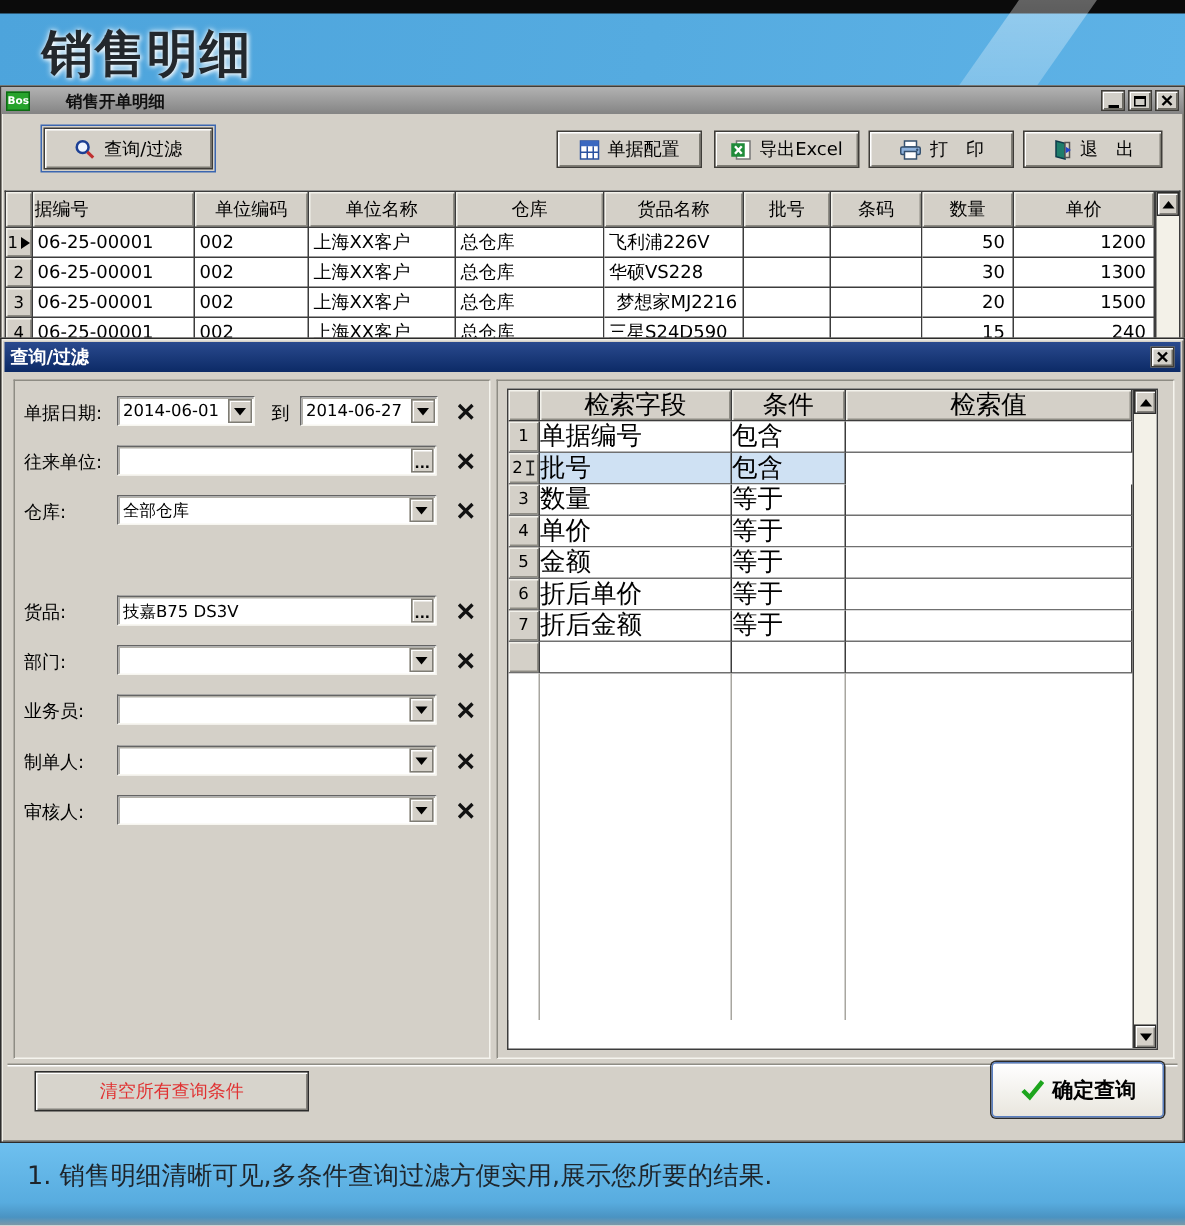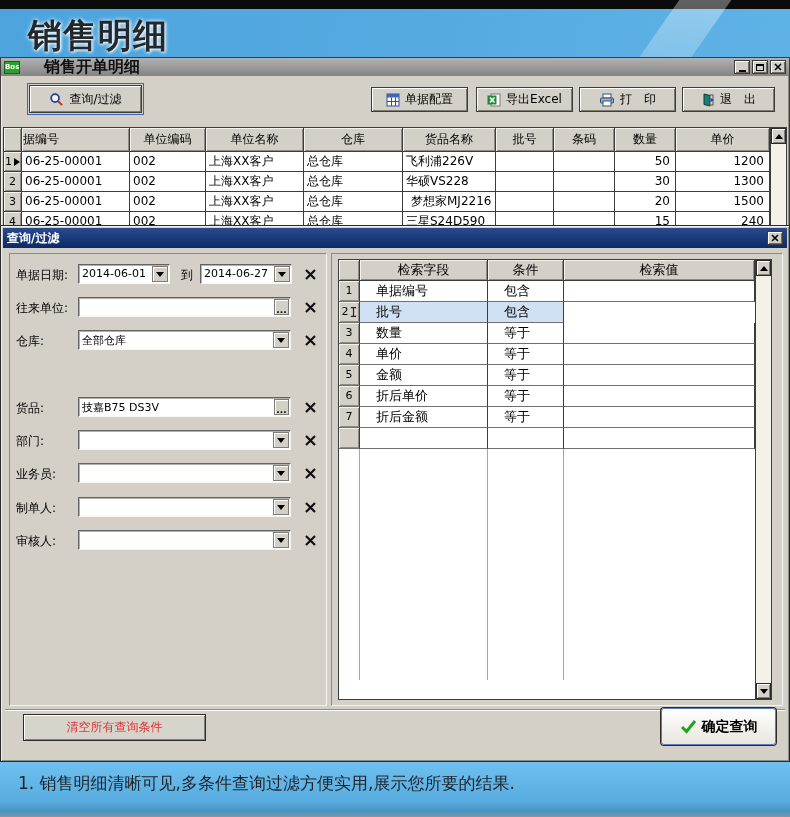--- a/index.html
+++ b/index.html
@@ -15,21 +15,21 @@
   .header-title { position:absolute; top:13px; left:28px; font-size:34px; font-weight:bold; color:#23282d;
     text-shadow:0 0 4px rgba(255,255,255,.95), 1px 1px 3px rgba(255,255,255,.9); letter-spacing:1px; }
 
   
   .window { position:absolute; top:57px; left:0; width:790px; height:705px; background:#d4d0c8;
     border:1px solid #3e3c38; box-shadow:inset 1px 1px 0 #f0efe9, inset -1px -1px 0 #8e8c84; }
   .titlebar { position:relative; height:18px; background:linear-gradient(180deg,#b2b2b2,#848484);
     display:flex; align-items:center; padding:0 3px;gap:20px; }
   .title-icon { width:16px; height:13px; background:#27a32c; border:1px solid #0c6b12; color:#fff;
     font-size:7px; font-weight:bold; line-height:11px; text-align:center; margin-right:4px; }
-  .title-text { font-size:16px; font-weight:bold; color:#101010; }
+  .title-text { font-size:11px; font-weight:bold; color:#101010; }
   .win-controls { margin-left:auto; display:flex; gap:2px; }
   .win-btn { width:16px; height:14px; background:#d2cfc8; border:1px solid #3e3c38;
     box-shadow:inset 1px 1px 0 #fff, inset -1px -1px 0 #6e6c64;
     display:flex; align-items:center; justify-content:center; }
   .glyph-min { width:7px; height:2px; background:#000; margin-top:7px; }
   .glyph-max { width:8px; height:7px; border:1px solid #000; border-top:2px solid #000; }
 
   
   .toolbar { position:relative; height:51px; }
   .tbtn { position:absolute; height:25px; background:#d4d0c8; border:1px solid #3e3c38;
@@ -91,22 +91,22 @@
     display:flex; align-items:center; justify-content:center; }
   .to-word { position:absolute; left:171px; top:3px; font-size:12px; }
   .c-date1 { left:68px; width:92px; }
   .c-date2 { left:190px; width:92px; }
   .c-wide  { left:68px; width:213px; }
 
   
   .cg { position:absolute; left:6px; top:5px; width:434px; height:441px; border:1px solid #3c3c3c; background:#fff; overflow:hidden; }
   .cg-scroll { position:absolute; right:0; top:0; bottom:0; width:16px; border-left:1px solid #3c3c3c; background:#f3f1e8; }
   .cg-row { display:grid; grid-template-columns:21px 128px 76px 1fr; height:21px; margin-right:16px; }
-  .cc { border-right:1px solid #3c3c3c; border-bottom:1px solid #707070; font-size:13px; line-height:20px;
-    padding:0 16px; background:#fff; white-space:nowrap; overflow:hidden; color:#000; }
+  .cc { border-right:1px solid #3c3c3c; border-bottom:1px solid #707070; font-size:17px; line-height:20px;
+    padding:0 0; background:#fff; white-space:nowrap; overflow:hidden; color:#000; }
   .ch { background:#d4d0c8; text-align:center; border-bottom:1px solid #3c3c3c;
     box-shadow:inset 1px 1px 0 #f3f2ec, inset -1px -1px 0 #8e8c84; }
   .cgut { background:#d4d0c8; text-align:center; font-size:11px;
     box-shadow:inset 1px 1px 0 #f3f2ec, inset -1px -1px 0 #8e8c84;
     display:flex; align-items:center; justify-content:center; gap:1px; padding:0 1px; }
   .sel { background:#cfe1f3; }
   .caret { display:inline-block; width:1px; height:13px; background:#000; vertical-align:-2px; }
   .cg-fill { display:grid; grid-template-columns:21px 128px 76px 1fr; margin-right:16px; height:231px; }
   .cg-fill div { border-right:1px solid #a8a6a0; }
   .cg-fill div:first-child { background:#fff; border-right:1px solid #a8a6a0; }

